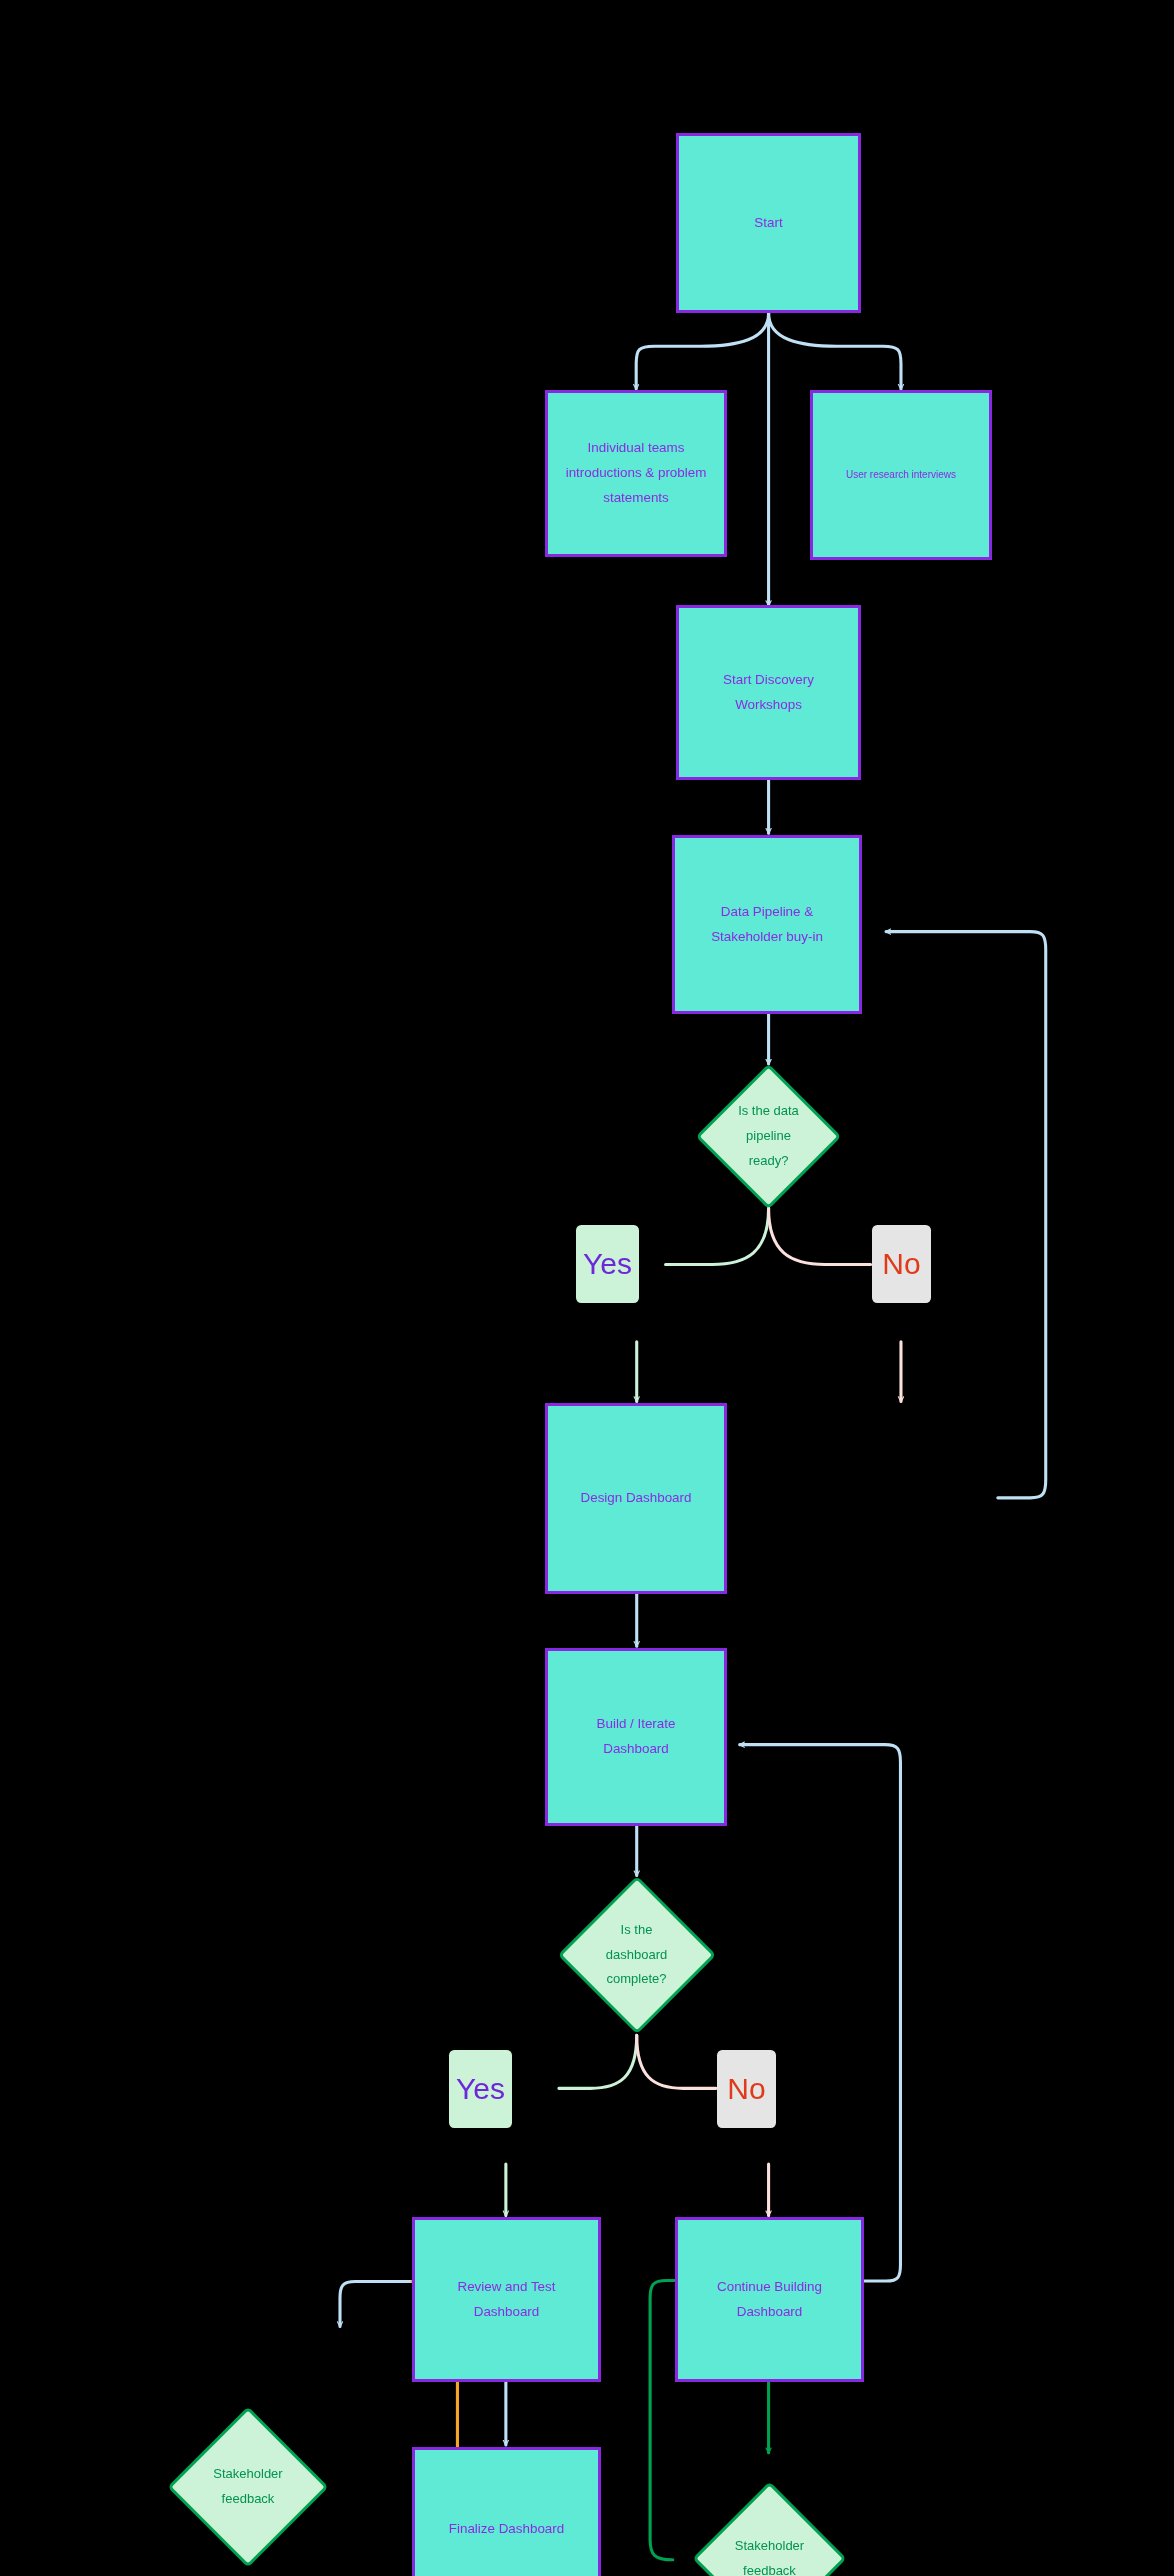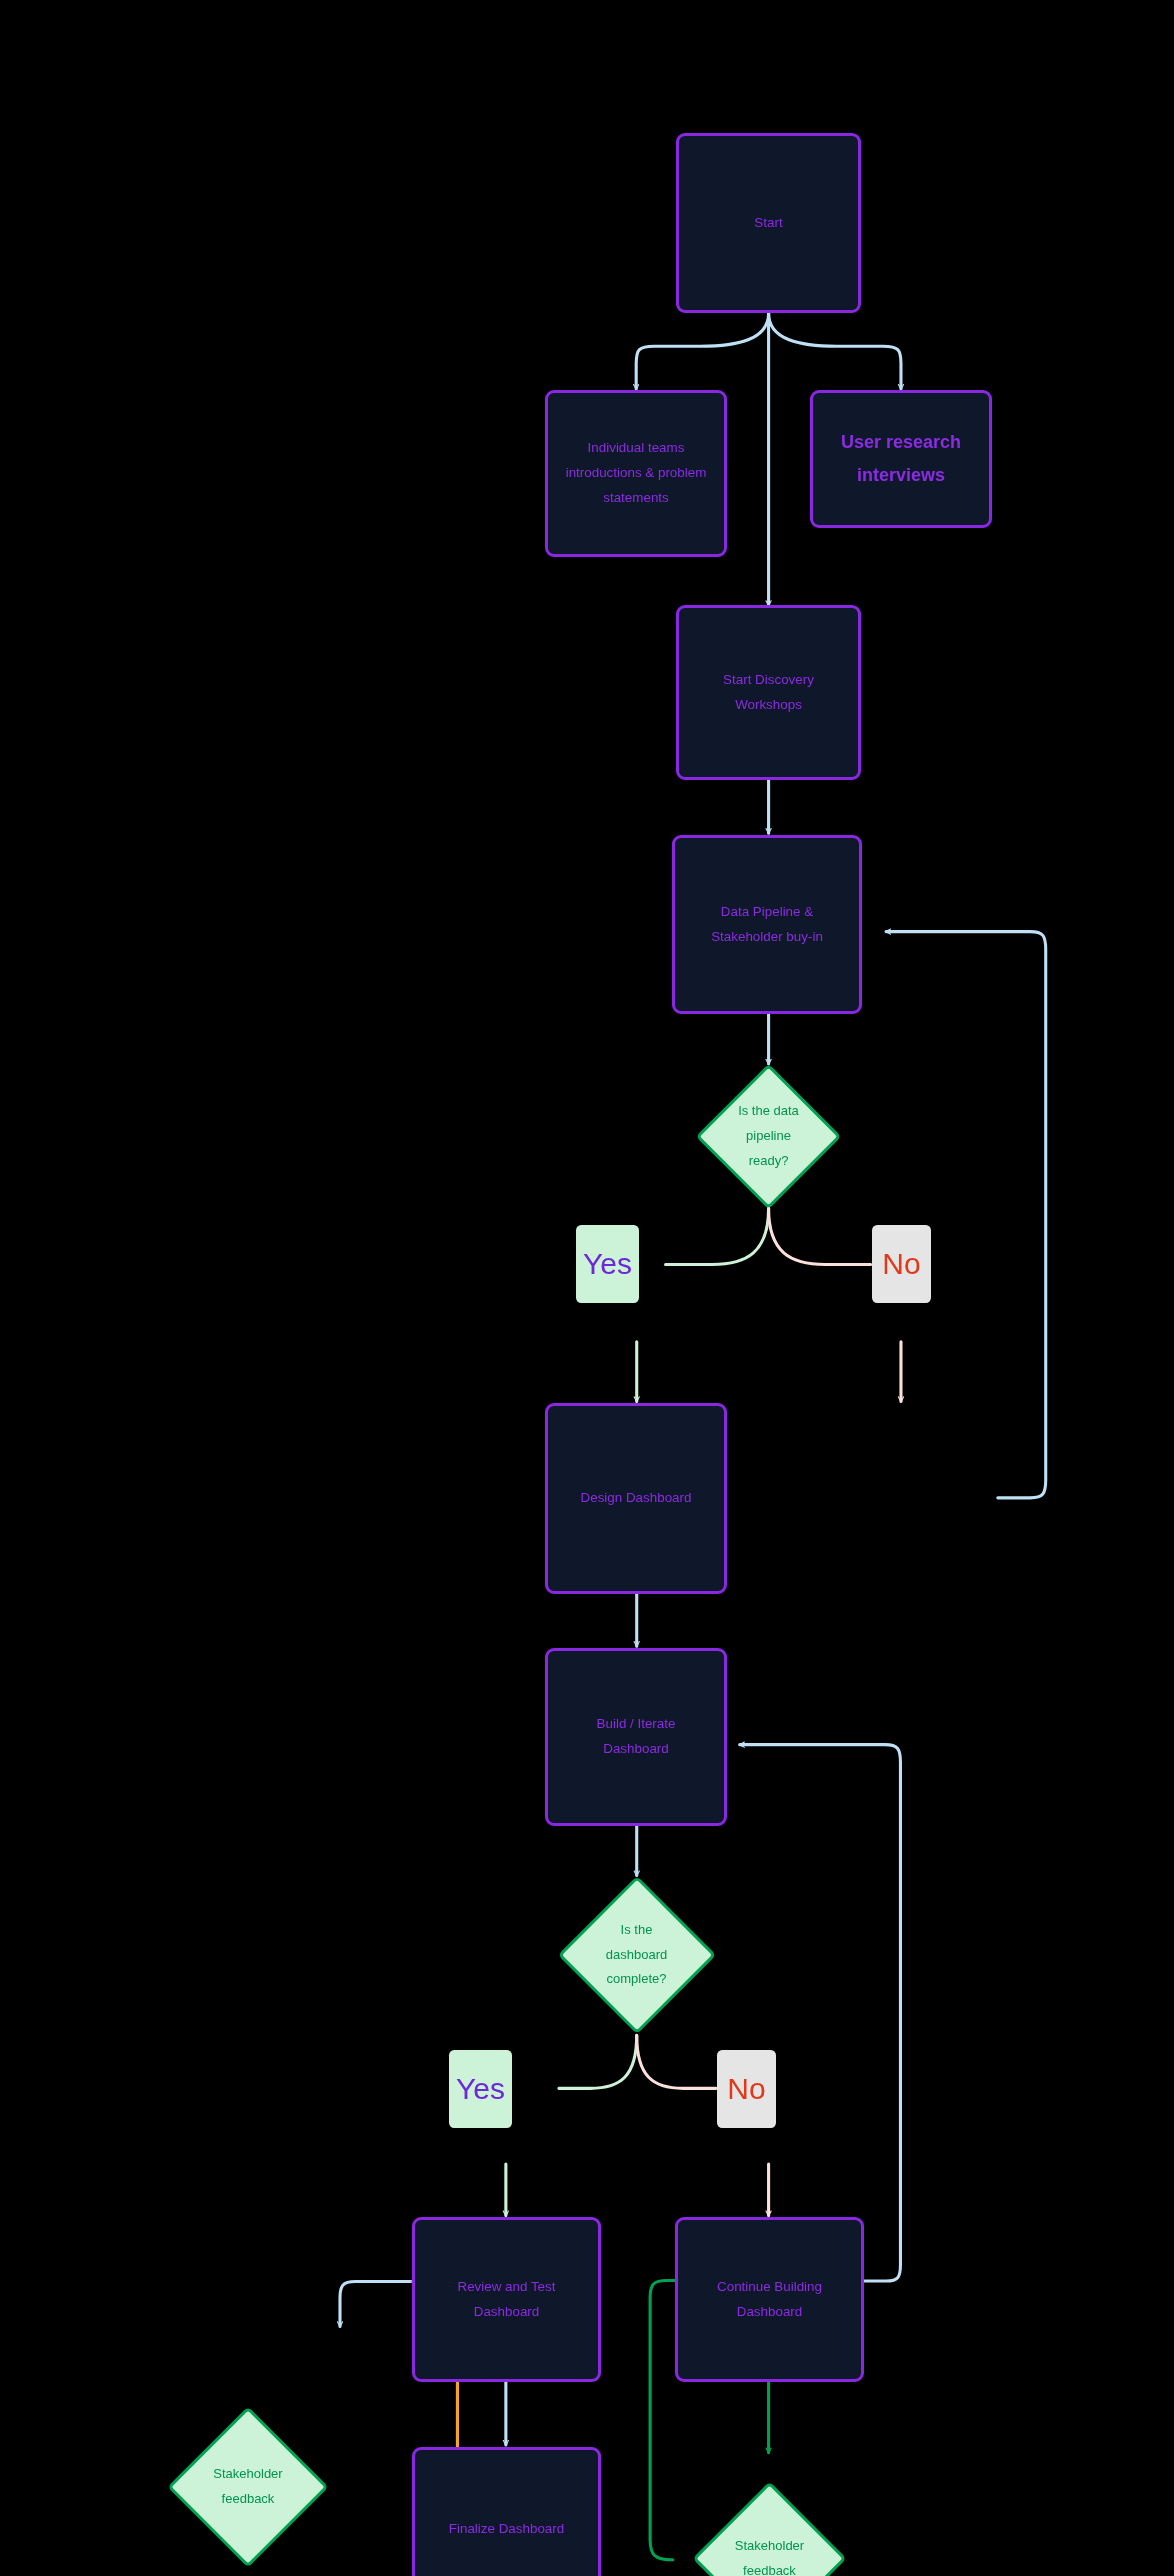--- a/index.html
+++ b/index.html
@@ -4,21 +4,21 @@
 <style>
   html,body{margin:0;padding:0;background:#000;}
   body{width:1174px;height:3039px;position:relative;overflow:hidden;
        font-family:"Liberation Sans","DejaVu Sans",sans-serif;}
   #canvas{position:absolute;left:0;top:0;width:1174px;height:3039px;}
   svg.edges{position:absolute;left:0;top:0;width:1174px;height:3039px;pointer-events:none;}
 
   .node{position:absolute;box-sizing:border-box;display:flex;align-items:center;
         justify-content:center;text-align:center;}
 
-  .proc{background:#0f172a;border:3.6px solid #8A27E0;border-radius:9px;
+  .proc{background:#5eead4;border:3.6px solid #8A27E0;border-radius:0;
         color:#8B2BE2;line-height:1.85;}
 
   .diamond-wrap{position:absolute;display:flex;align-items:center;justify-content:center;}
   .diamond-shape{position:absolute;left:0;top:0;width:100%;height:100%;
         background:#CCF2D8;border:3.6px solid #00A150;
         transform:rotate(45deg);border-radius:5.2px;box-sizing:border-box;}
   .diamond-label{position:relative;z-index:2;color:#00944E;text-align:center;
         line-height:1.9;}
 
   .lbl{position:absolute;box-sizing:border-box;display:flex;align-items:center;
@@ -105,21 +105,21 @@
   </svg>
 
   <div class="node proc" style="left:676px;top:133px;width:185px;height:180px;font-size:13.4px;">
     <span>Start</span>
   </div>
 
   <div class="node proc" style="left:545px;top:390px;width:182px;height:167px;font-size:13.4px;padding:0 17.5px;">
     <span>Individual teams introductions &amp; problem statements</span>
   </div>
 
-  <div class="node proc" style="left:810px;top:390px;width:182px;height:138px;font-size:18px;padding:0 20.6px;font-weight:bold;">
+  <div class="node proc" style="left:810px;top:390px;width:182px;height:170px;font-size:10px;padding:0 20.6px;">
     <span>User research interviews</span>
   </div>
 
   <div class="node proc" style="left:676px;top:605px;width:185px;height:175px;font-size:13.4px;padding:0 17.5px;">
     <span>Start Discovery Workshops</span>
   </div>
 
   <div class="node proc" style="left:672px;top:835px;width:190px;height:179px;font-size:13.4px;padding:0 11.3px;">
     <span>Data Pipeline &amp; Stakeholder buy-in</span>
   </div>

